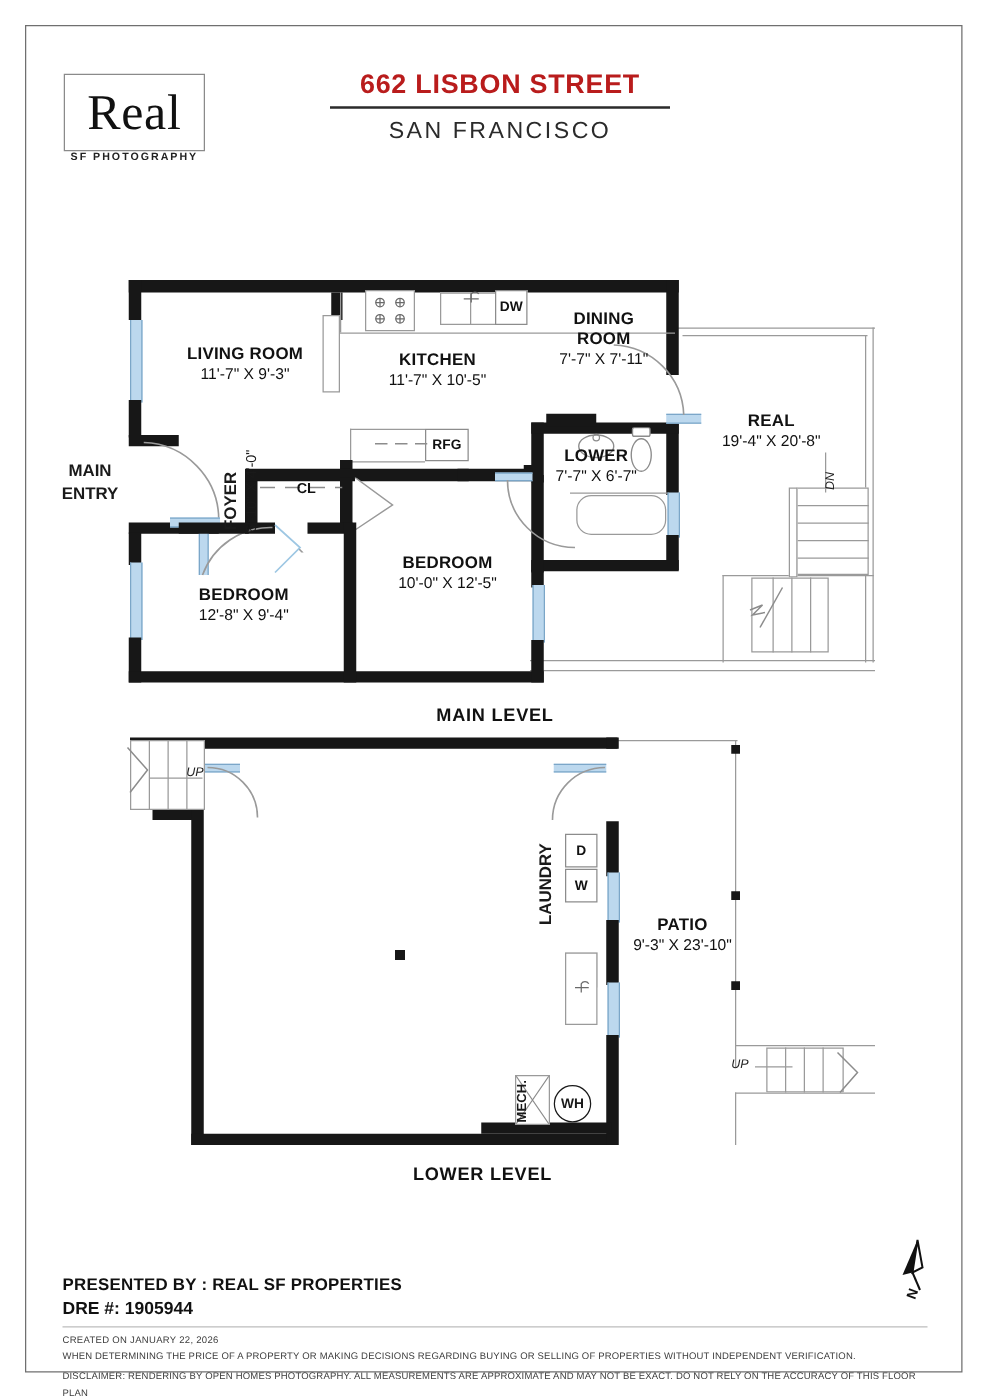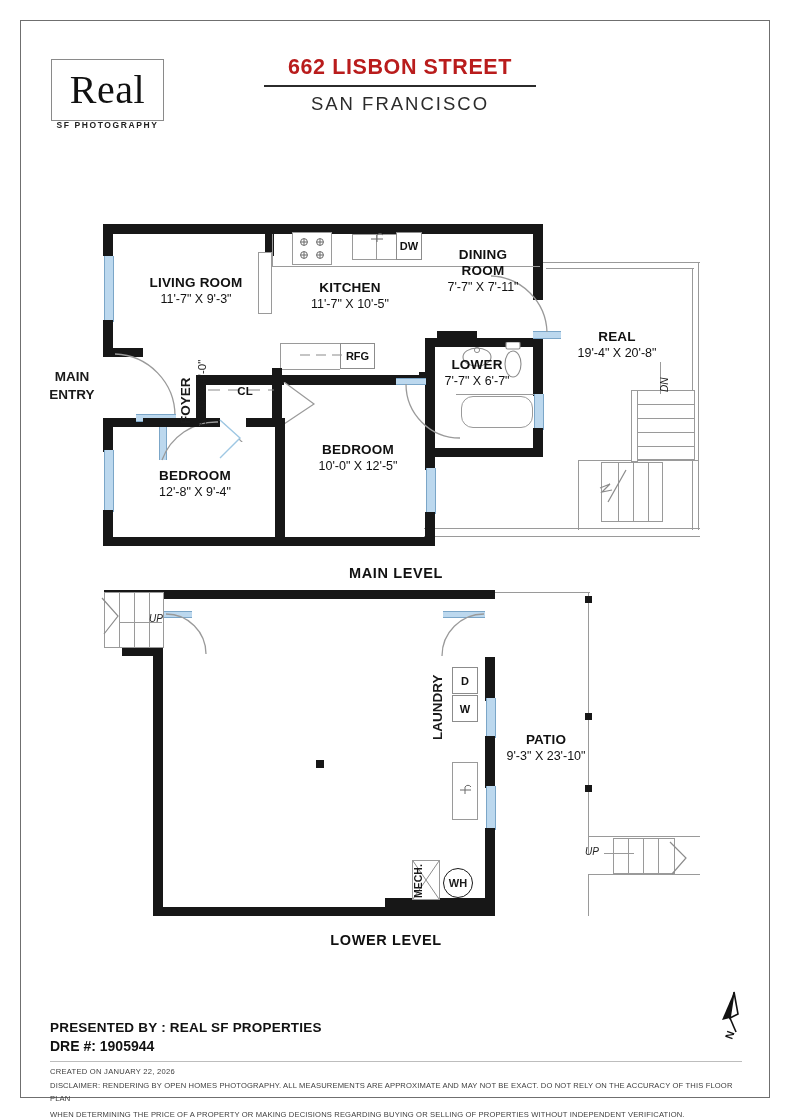--- a/index.html
+++ b/index.html
@@ -368,22 +368,22 @@
   </div>
 
   <div class="lvl-label" style="left:286px;top:932px;width:200px;">LOWER LEVEL</div>
 </div>
 
 <div class="foot">
   <div class="foot-main">PRESENTED BY : REAL SF PROPERTIES</div>
   <div class="foot-dre">DRE #: 1905944</div>
   <div class="foot-rule"></div>
   <div class="foot-created">CREATED ON JANUARY 22, 2026</div>
+  <div class="foot-disc" style="margin-top:2px;">WHEN DETERMINING THE PRICE OF A PROPERTY OR MAKING DECISIONS REGARDING BUYING OR SELLING OF PROPERTIES WITHOUT INDEPENDENT VERIFICATION.</div>
   <div class="foot-disc">DISCLAIMER: RENDERING BY OPEN HOMES PHOTOGRAPHY. ALL MEASUREMENTS ARE APPROXIMATE AND MAY NOT BE EXACT. DO NOT RELY ON THE ACCURACY OF THIS FLOOR PLAN</div>
-  <div class="foot-disc" style="margin-top:2px;">WHEN DETERMINING THE PRICE OF A PROPERTY OR MAKING DECISIONS REGARDING BUYING OR SELLING OF PROPERTIES WITHOUT INDEPENDENT VERIFICATION.</div>
 </div>
 
 <svg class="compass" viewBox="0 0 52 60">
   <path d="M34 4 L22 32 L30 30 Z" fill="#111"></path>
   <path d="M34 4 L30 30 L38 26 Z" fill="#fff" stroke="#111" stroke-width="1.6"></path>
   <path d="M30 30 L36 44" stroke="#111" stroke-width="1.6"></path>
   <text x="32" y="52" font-family="Liberation Sans, sans-serif" font-size="11" font-weight="700" fill="#111" transform="rotate(-70 32 52)">N</text>
 </svg>
 
 </body></html>

